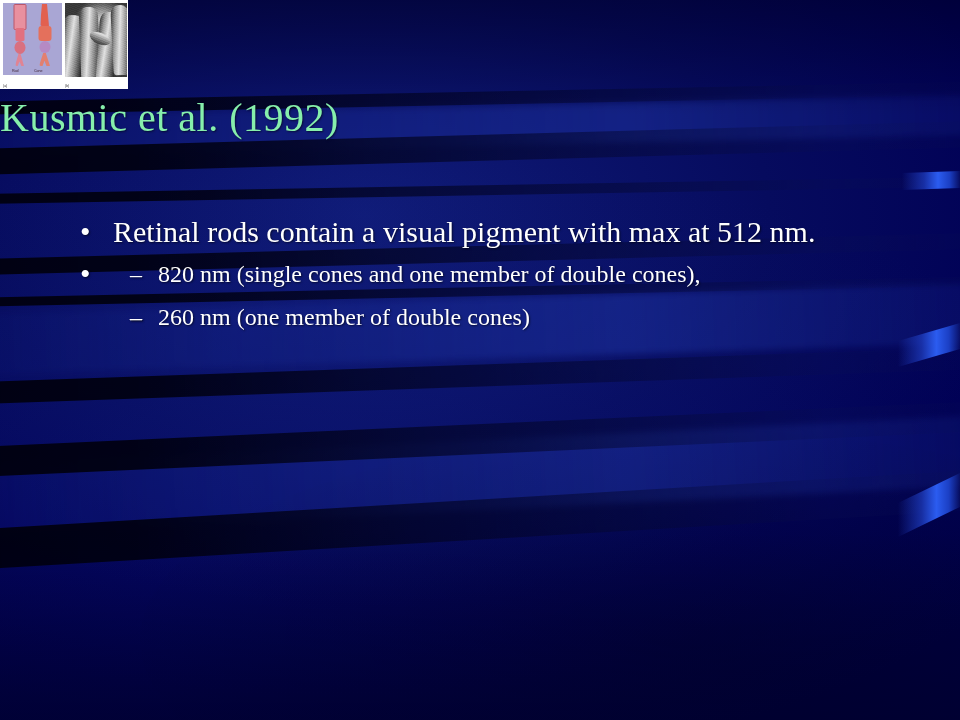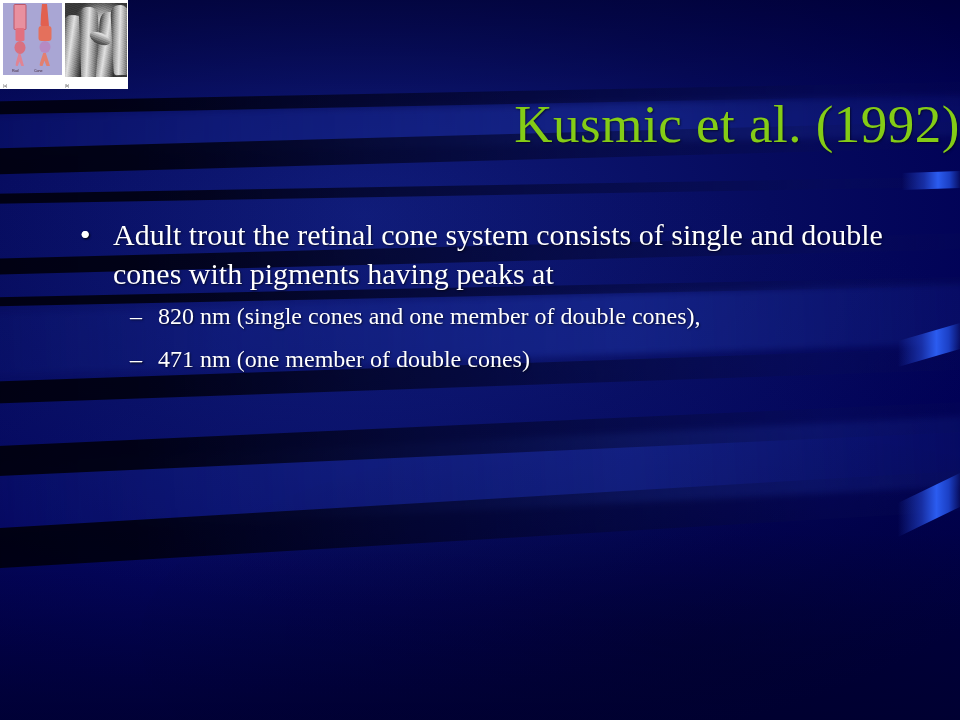--- a/index.html
+++ b/index.html
@@ -189,23 +189,23 @@
     background:
       repeating-linear-gradient(22deg, rgba(255,255,255,0.05) 0 1px, rgba(0,0,0,0.07) 1px 2px);
     mix-blend-mode: overlay;
   }
 
   
   #title {
     position: absolute;
     left: 0; right: 0;
     top: 98px;
-    text-align: right;
-    color: #84cc16;
-    font-size: 53px;
+    text-align: left;
+    color: #86efac;
+    font-size: 40px;
     line-height: 1;
     letter-spacing: 0.5px;
     white-space: nowrap;
     text-shadow: 1px 1px 2px rgba(0,0,0,0.55);
   }
 
   
   #body {
     position: absolute;
     left: 68px;
@@ -330,36 +330,36 @@
       <span class="plabel">(b)</span>
     </div>
   </div>
 
   <div id="title">Kusmic et al. (1992)</div>
 
   <div id="body">
     <ul>
       <li class="lvl1">
         <span class="marker">•</span>
+        <span>Retinal rods contain a visual pigment with max at 512 nm.</span>
       </li>
       <li class="lvl1">
         <span class="marker">•</span>
-        <span>Adult trout the retinal cone system consists of single and double cones with pigments having peaks at</span>
       </li>
     </ul>
 
     <ul class="lvl2-list">
       <li class="lvl2">
         <span class="marker">–</span>
         <span>820 nm (single cones and one member of double cones),</span>
       </li>
       <li class="lvl2">
         <span class="marker">–</span>
       </li>
       <li class="lvl2">
         <span class="marker">–</span>
-        <span>471 nm (one member of double cones)</span>
+        <span>260 nm (one member of double cones)</span>
       </li>
     </ul>
   </div>
 
 
 </div>
 
 </body></html>

